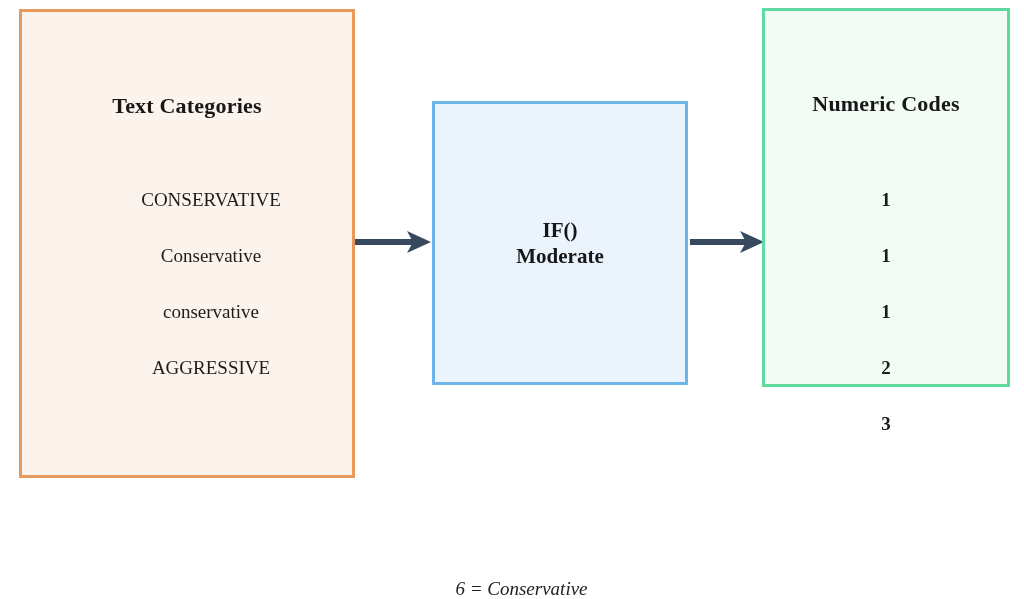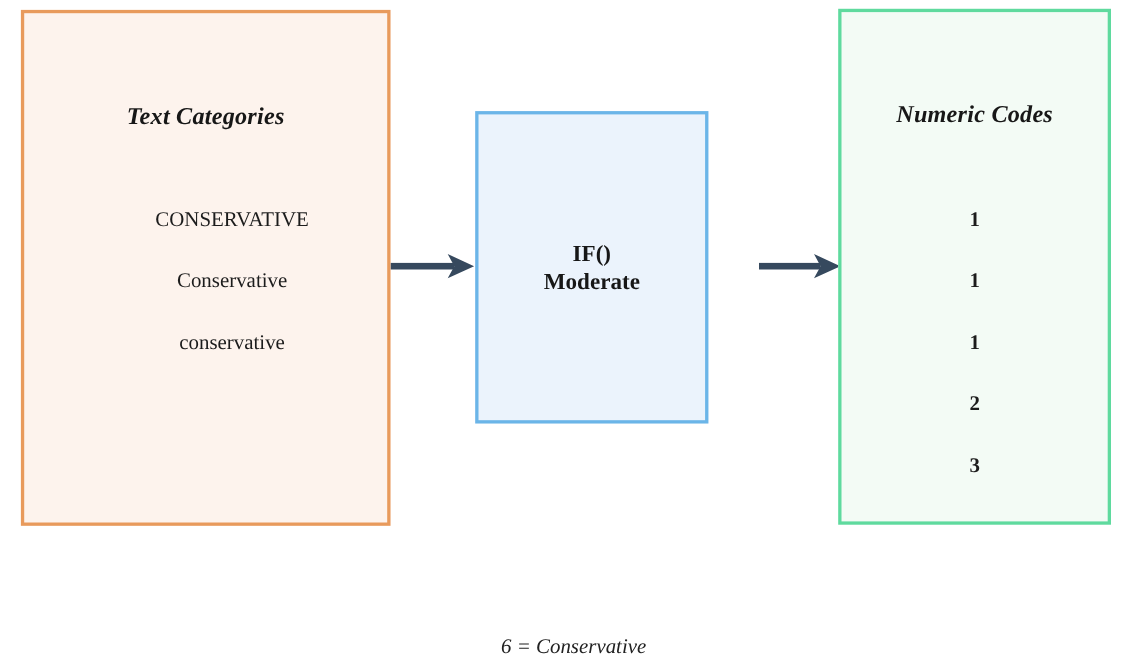--- a/index.html
+++ b/index.html
@@ -30,21 +30,20 @@
     align-items: center;
   }
   .panel-title {
     font-weight: bold;
     font-size: 22px;
     letter-spacing: 0.2px;
     color: #171717;
     text-align: right;
     line-height: 1;
     white-space: nowrap;
-    font-style: italic;
   }
   .panel-list {
     display: flex;
     flex-direction: column;
     align-items: center;
     width: 100%;
   }
   .panel-row {
     font-size: 19px;
     line-height: 1;
@@ -63,41 +62,41 @@
     border: 3px solid #e89a5c;
   }
   #categories-panel .panel-title { margin-top: 83px; }
   #categories-panel .panel-list { margin-top: 55px; margin-left: 48px; }
   #categories-panel .panel-row { height: 56px; line-height: 56px; }
 
   
   #function-panel {
     left: 432px;
     top: 101px;
-    width: 212px;
+    width: 256px;
     height: 284px;
     background: #ebf3fc;
     border: 3px solid #6bb5e8;
     justify-content: center;
   }
   .function-label {
     font-weight: bold;
     font-size: 21px;
     line-height: 1.25;
     text-align: center;
     color: #171717;
   }
   .function-label span { display: block; white-space: nowrap; }
 
   
   #codes-panel {
     left: 762px;
     top: 8px;
     width: 248px;
-    height: 469px;
+    height: 379px;
     background: #f3fbf5;
     border: 3px solid #5fda9e;
   }
   #codes-panel .panel-title { margin-top: 82px; }
   #codes-panel .panel-list { margin-top: 57px; }
   #codes-panel .panel-row {
     height: 56px;
     line-height: 56px;
     font-weight: bold;
     font-size: 19px;
@@ -131,20 +130,21 @@
 <body>
 
 <div id="canvas">
 
   <div class="panel" id="categories-panel">
     <div class="panel-title">Text Categories</div>
     <div class="panel-list">
       <div class="panel-row">CONSERVATIVE</div>
       <div class="panel-row">Conservative</div>
       <div class="panel-row">conservative</div>
+      <div class="panel-row">AGGRESSIVE</div>
     </div>
   </div>
 
   <div class="arrow" id="arrow-in">
     <svg viewBox="0 0 80 32" preserveAspectRatio="none">
       <rect x="0" y="13" width="58" height="6" fill="#36495e"></rect>
       <path d="M52 5 L76 16 L52 27 L58 16 Z" fill="#36495e"></path>
     </svg>
   </div>
 

